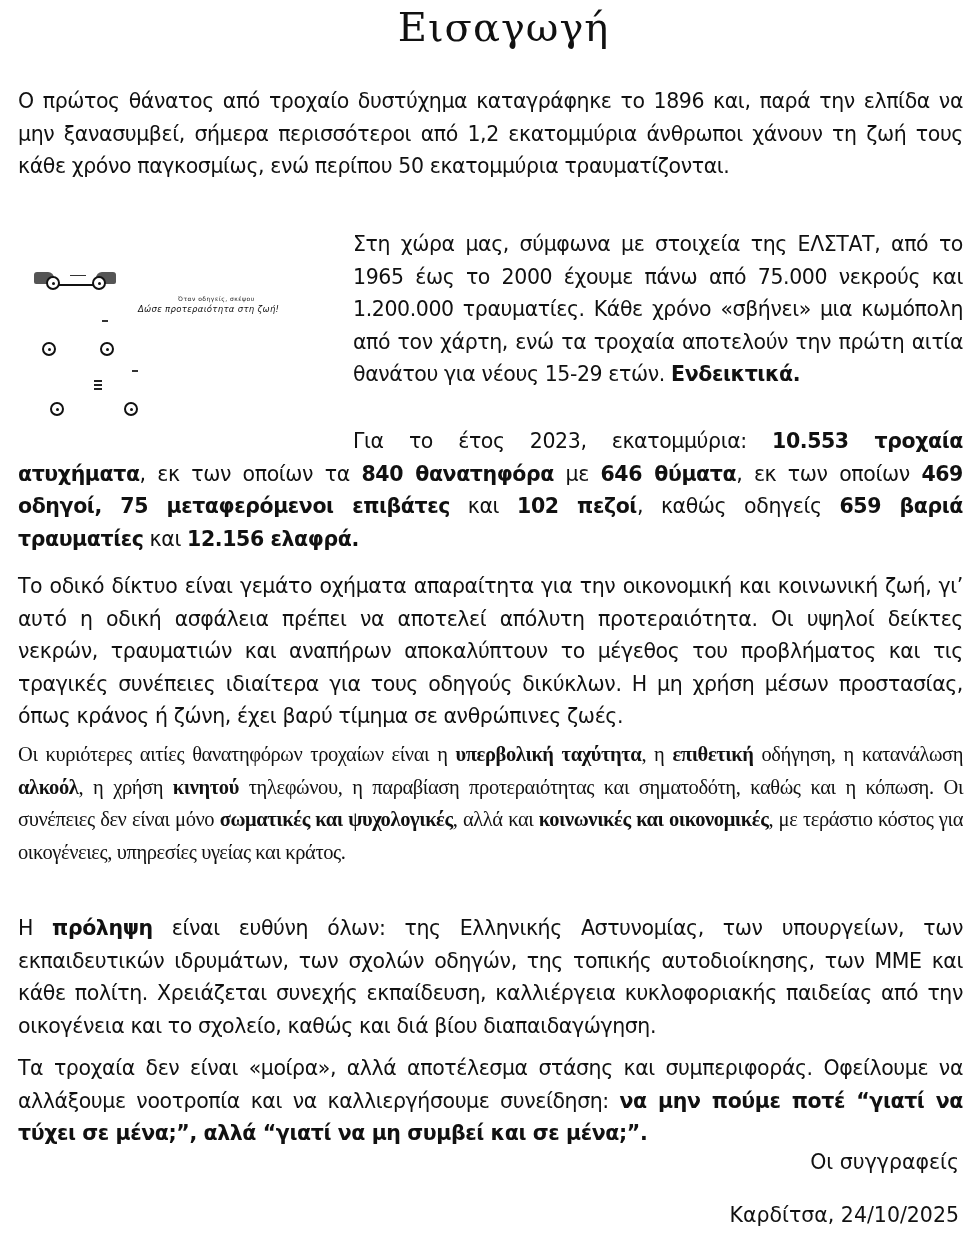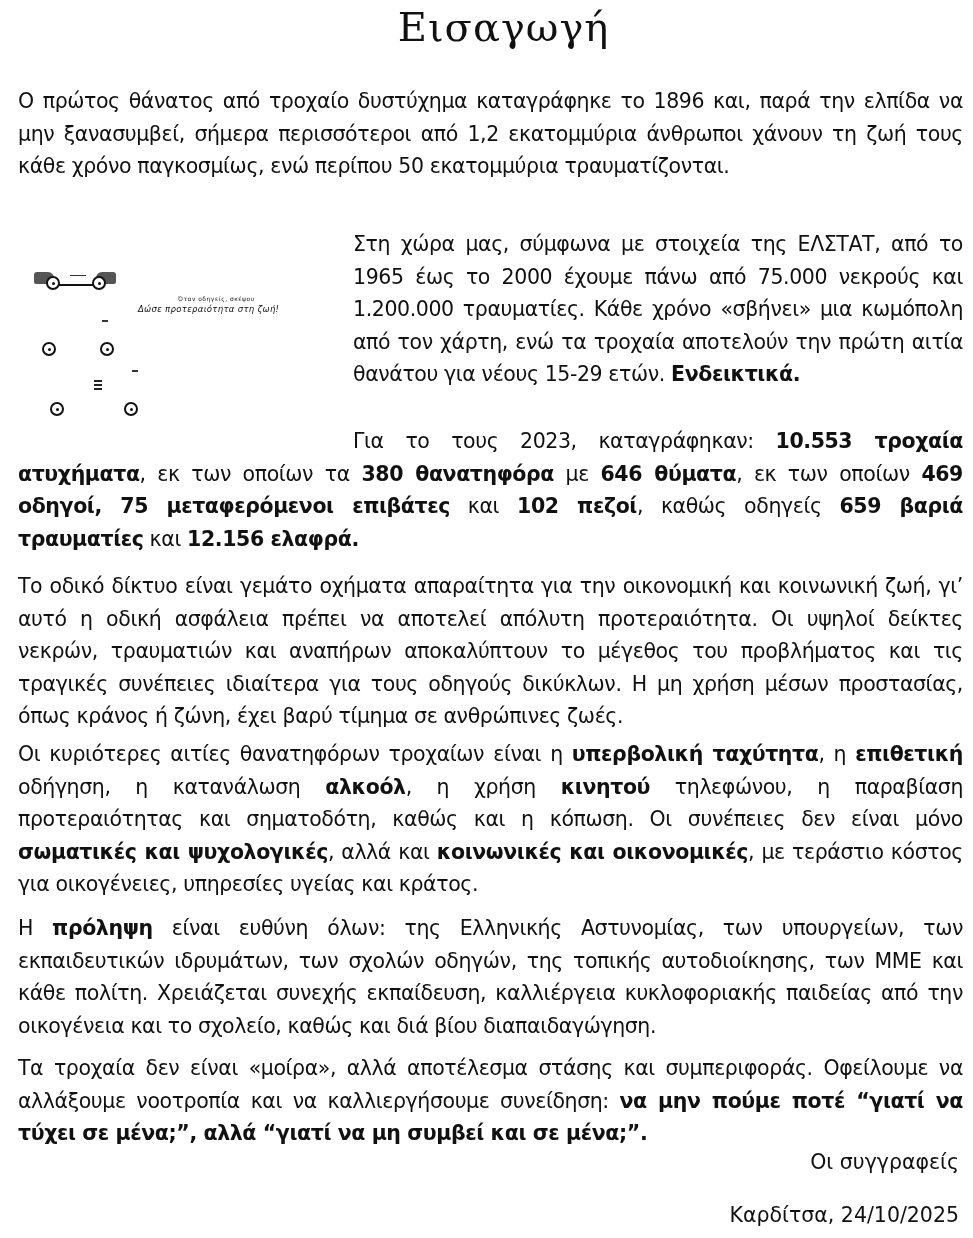--- a/index.html
+++ b/index.html
@@ -16,21 +16,21 @@
   .para {
     position: absolute; left: 18px; width: 945px;
     font-size: 20.5px; line-height: 32.5px; text-align: justify;
     letter-spacing: -0.4px;
   }
   .para b { font-weight: bold; }
   #p1 { top: 85px; }
   #p2 { top: 228px; left: 353px; width: 610px; }
   #p3 { top: 425px; text-indent: 335px; }
   #p4 { top: 570px; }
-  #p5 { top: 738px; }
+  #p5 { top: 738px; font-family: Liberation Serif, serif; }
   #p6 { top: 912px; }
   #p7 { top: 1052px; }
   .sig {
     position: absolute; right: 14px; font-size: 20.5px; text-align: right;
   }
   #authors { top: 1150px; }
   #place-date { top: 1203px; }
 
   
   .illus { position: absolute; left: 20px; top: 260px; width: 320px; height: 170px; text-align: center; }
@@ -93,21 +93,21 @@
   </div>
   <div class="wheel" style="left:30px; top:142px;"></div>
   <div class="wheel" style="left:104px; top:142px;"></div>
 </div>
 
 <div id="p2" class="para">
   <span>Στη χώρα μας, σύμφωνα με στοιχεία της ΕΛΣΤΑΤ, από το 1965 έως το 2000 έχουμε πάνω από 75.000 νεκρούς και 1.200.000 τραυματίες. Κάθε χρόνο «σβήνει» μια κωμόπολη από τον χάρτη, ενώ τα τροχαία αποτελούν την πρώτη αιτία θανάτου για νέους 15-29 ετών.</span>
   <b>Ενδεικτικά.</b>
 </div>
 
-<div id="p3" class="para"><span>Για το τους 2023, καταγράφηκαν: </span><b>10.553 τροχαία ατυχήματα</b><span>, εκ των οποίων τα </span><b>380 θανατηφόρα</b><span> με </span><b>646 θύματα</b><span>, εκ των οποίων </span><b>469 οδηγοί, 75 μεταφερόμενοι επιβάτες</b><span> και </span><b>102 πεζοί</b><span>, καθώς οδηγείς </span><b>659 βαριά τραυματίες</b><span> και </span><b>12.156 ελαφρά.</b></div>
+<div id="p3" class="para"><span>Για το έτος 2023, εκατομμύρια: </span><b>10.553 τροχαία ατυχήματα</b><span>, εκ των οποίων τα </span><b>840 θανατηφόρα</b><span> με </span><b>646 θύματα</b><span>, εκ των οποίων </span><b>469 οδηγοί, 75 μεταφερόμενοι επιβάτες</b><span> και </span><b>102 πεζοί</b><span>, καθώς οδηγείς </span><b>659 βαριά τραυματίες</b><span> και </span><b>12.156 ελαφρά.</b></div>
 
 <div id="p4" class="para">Το οδικό δίκτυο είναι γεμάτο οχήματα απαραίτητα για την οικονομική και κοινωνική ζωή, γι’ αυτό η οδική ασφάλεια πρέπει να αποτελεί απόλυτη προτεραιότητα. Οι υψηλοί δείκτες νεκρών, τραυματιών και αναπήρων αποκαλύπτουν το μέγεθος του προβλήματος και τις τραγικές συνέπειες ιδιαίτερα για τους οδηγούς δικύκλων. Η μη χρήση μέσων προστασίας, όπως κράνος ή ζώνη, έχει βαρύ τίμημα σε ανθρώπινες ζωές.</div>
 
 <div id="p5" class="para"><span>Οι κυριότερες αιτίες θανατηφόρων τροχαίων είναι η </span><b>υπερβολική ταχύτητα</b><span>, η </span><b>επιθετική</b><span> οδήγηση, η κατανάλωση </span><b>αλκοόλ</b><span>, η χρήση </span><b>κινητού</b><span> τηλεφώνου, η παραβίαση προτεραιότητας και σηματοδότη, καθώς και η κόπωση. Οι συνέπειες δεν είναι μόνο </span><b>σωματικές και ψυχολογικές</b><span>, αλλά και </span><b>κοινωνικές και οικονομικές</b><span>, με τεράστιο κόστος για οικογένειες, υπηρεσίες υγείας και κράτος.</span></div>
 
 <div id="p6" class="para"><span>Η </span><b>πρόληψη</b><span> είναι ευθύνη όλων: της Ελληνικής Αστυνομίας, των υπουργείων, των εκπαιδευτικών ιδρυμάτων, των σχολών οδηγών, της τοπικής αυτοδιοίκησης, των ΜΜΕ και κάθε πολίτη. Χρειάζεται συνεχής εκπαίδευση, καλλιέργεια κυκλοφοριακής παιδείας από την οικογένεια και το σχολείο, καθώς και διά βίου διαπαιδαγώγηση.</span></div>
 
 <div id="p7" class="para"><span>Τα τροχαία δεν είναι «μοίρα», αλλά αποτέλεσμα στάσης και συμπεριφοράς. Οφείλουμε να αλλάξουμε νοοτροπία και να καλλιεργήσουμε συνείδηση: </span><b>να μην πούμε ποτέ “γιατί να τύχει σε μένα;”, αλλά “γιατί να μη συμβεί και σε μένα;”.</b></div>
 
 <div id="authors" class="sig">Οι συγγραφείς</div>

